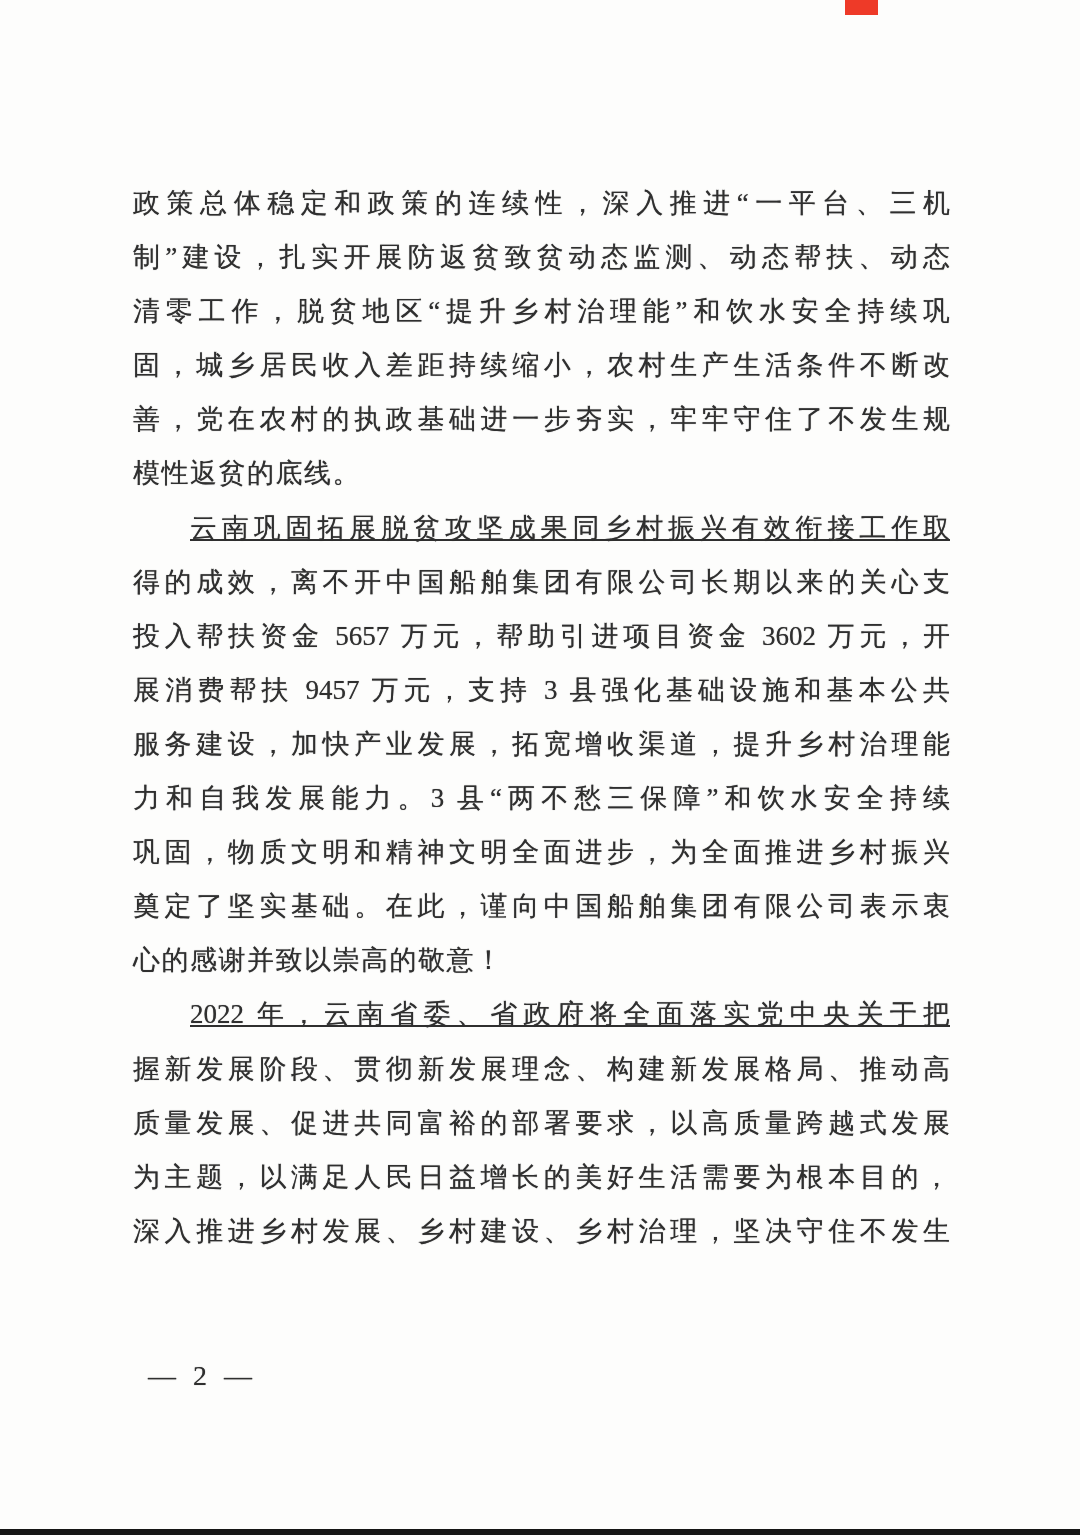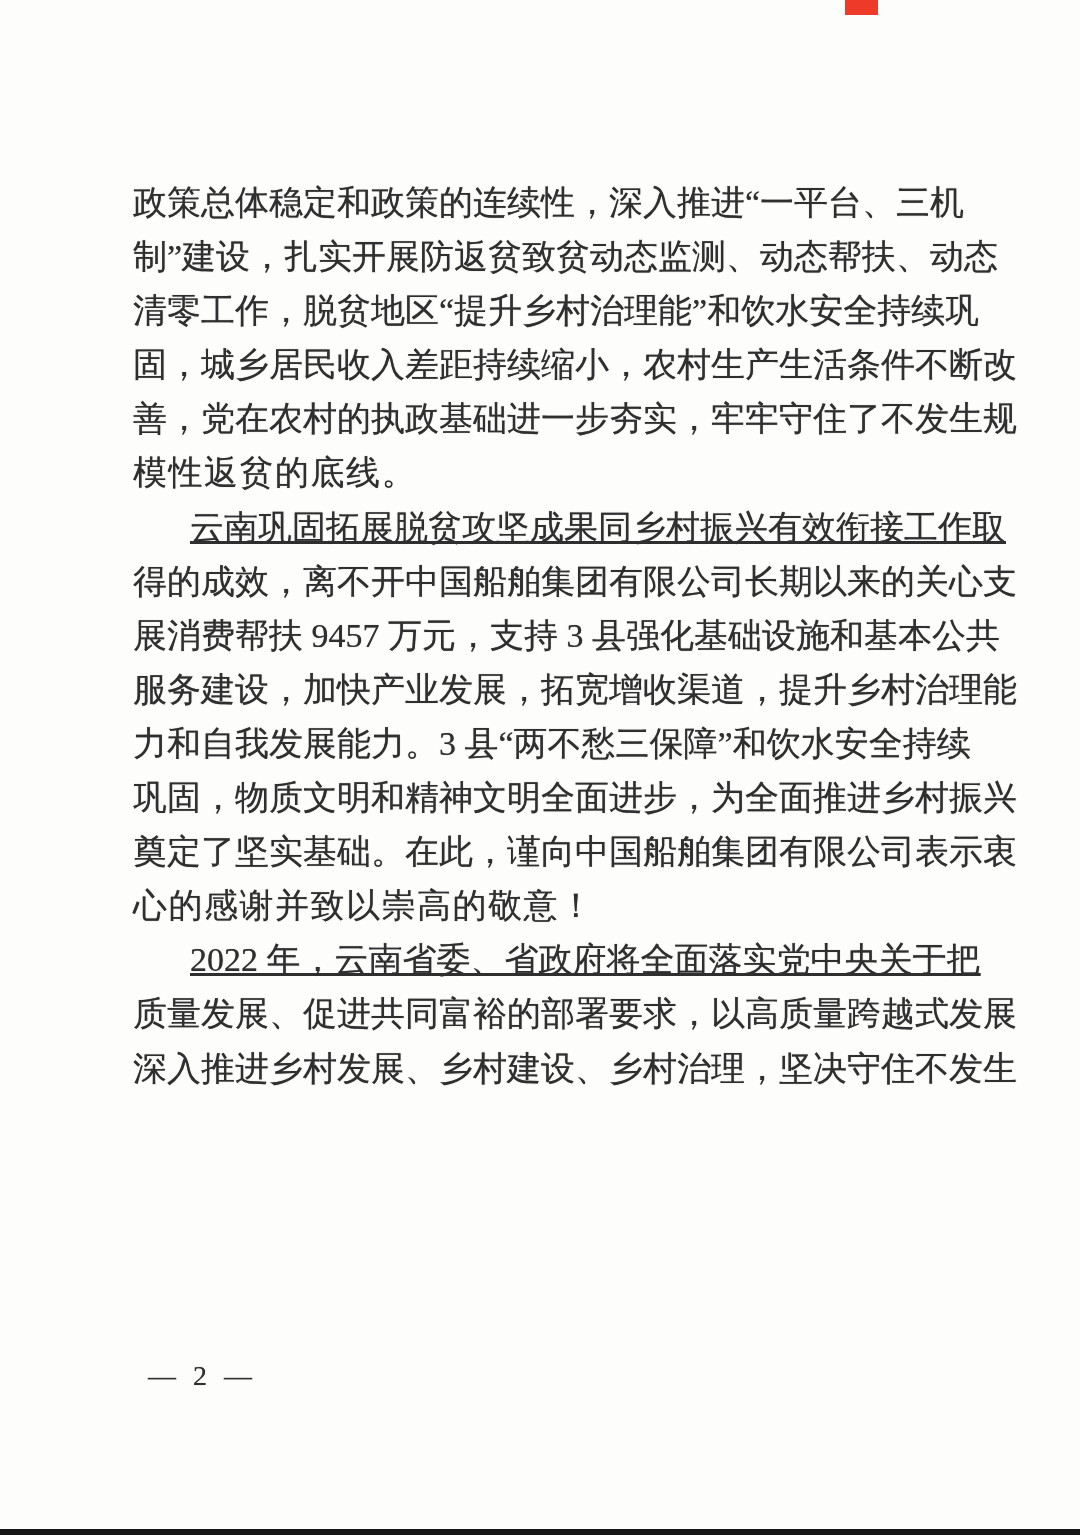--- a/index.html
+++ b/index.html
@@ -16,21 +16,21 @@
   }
   .doc-body {
     position: absolute;
     left: 133px; top: 176px;
     width: 817px;
   }
   .paragraph { margin: 0; }
   .line {
     height: 54.1px;
     line-height: 54.1px;
-    font-size: 34px;
+    font-size: 27px;
     color: var(--text-color, #2f2f2f);
     text-align: justify;
     text-align-last: justify;
     text-justify: inter-character;
     white-space: nowrap;
     text-shadow: 0 0 0.8px rgba(55,55,55,0.75);
   }
   .line.plain {
     text-align: center;
     text-align-last: left;
@@ -68,28 +68,31 @@
         <div class="line">政策总体稳定和政策的连续性，深入推进“一平台、三机</div>
         <div class="line">制”建设，扎实开展防返贫致贫动态监测、动态帮扶、动态</div>
         <div class="line">清零工作，脱贫地区“提升乡村治理能”和饮水安全持续巩</div>
         <div class="line">固，城乡居民收入差距持续缩小，农村生产生活条件不断改</div>
         <div class="line">善，党在农村的执政基础进一步夯实，牢牢守住了不发生规</div>
         <div class="line plain">模性返贫的底线。</div>
       </div>
       <div class="paragraph">
         <div class="line indent">云南巩固拓展脱贫攻坚成果同乡村振兴有效衔接工作取</div>
         <div class="line">得的成效，离不开中国船舶集团有限公司长期以来的关心支</div>
+        <div class="line">投入帮扶资金 5657 万元，帮助引进项目资金 3602 万元，开</div>
         <div class="line">展消费帮扶 9457 万元，支持 3 县强化基础设施和基本公共</div>
         <div class="line">服务建设，加快产业发展，拓宽增收渠道，提升乡村治理能</div>
         <div class="line">力和自我发展能力。3 县“两不愁三保障”和饮水安全持续</div>
         <div class="line">巩固，物质文明和精神文明全面进步，为全面推进乡村振兴</div>
         <div class="line">奠定了坚实基础。在此，谨向中国船舶集团有限公司表示衷</div>
         <div class="line plain">心的感谢并致以崇高的敬意！</div>
       </div>
       <div class="paragraph">
         <div class="line indent">2022 年，云南省委、省政府将全面落实党中央关于把</div>
+        <div class="line">握新发展阶段、贯彻新发展理念、构建新发展格局、推动高</div>
         <div class="line">质量发展、促进共同富裕的部署要求，以高质量跨越式发展</div>
+        <div class="line">为主题，以满足人民日益增长的美好生活需要为根本目的，</div>
         <div class="line">深入推进乡村发展、乡村建设、乡村治理，坚决守住不发生</div>
       </div>
     </div>
   <div class="page-number">— 2 —</div>
   <div class="bottom-edge"></div>
 </div>
 
 </body></html>

